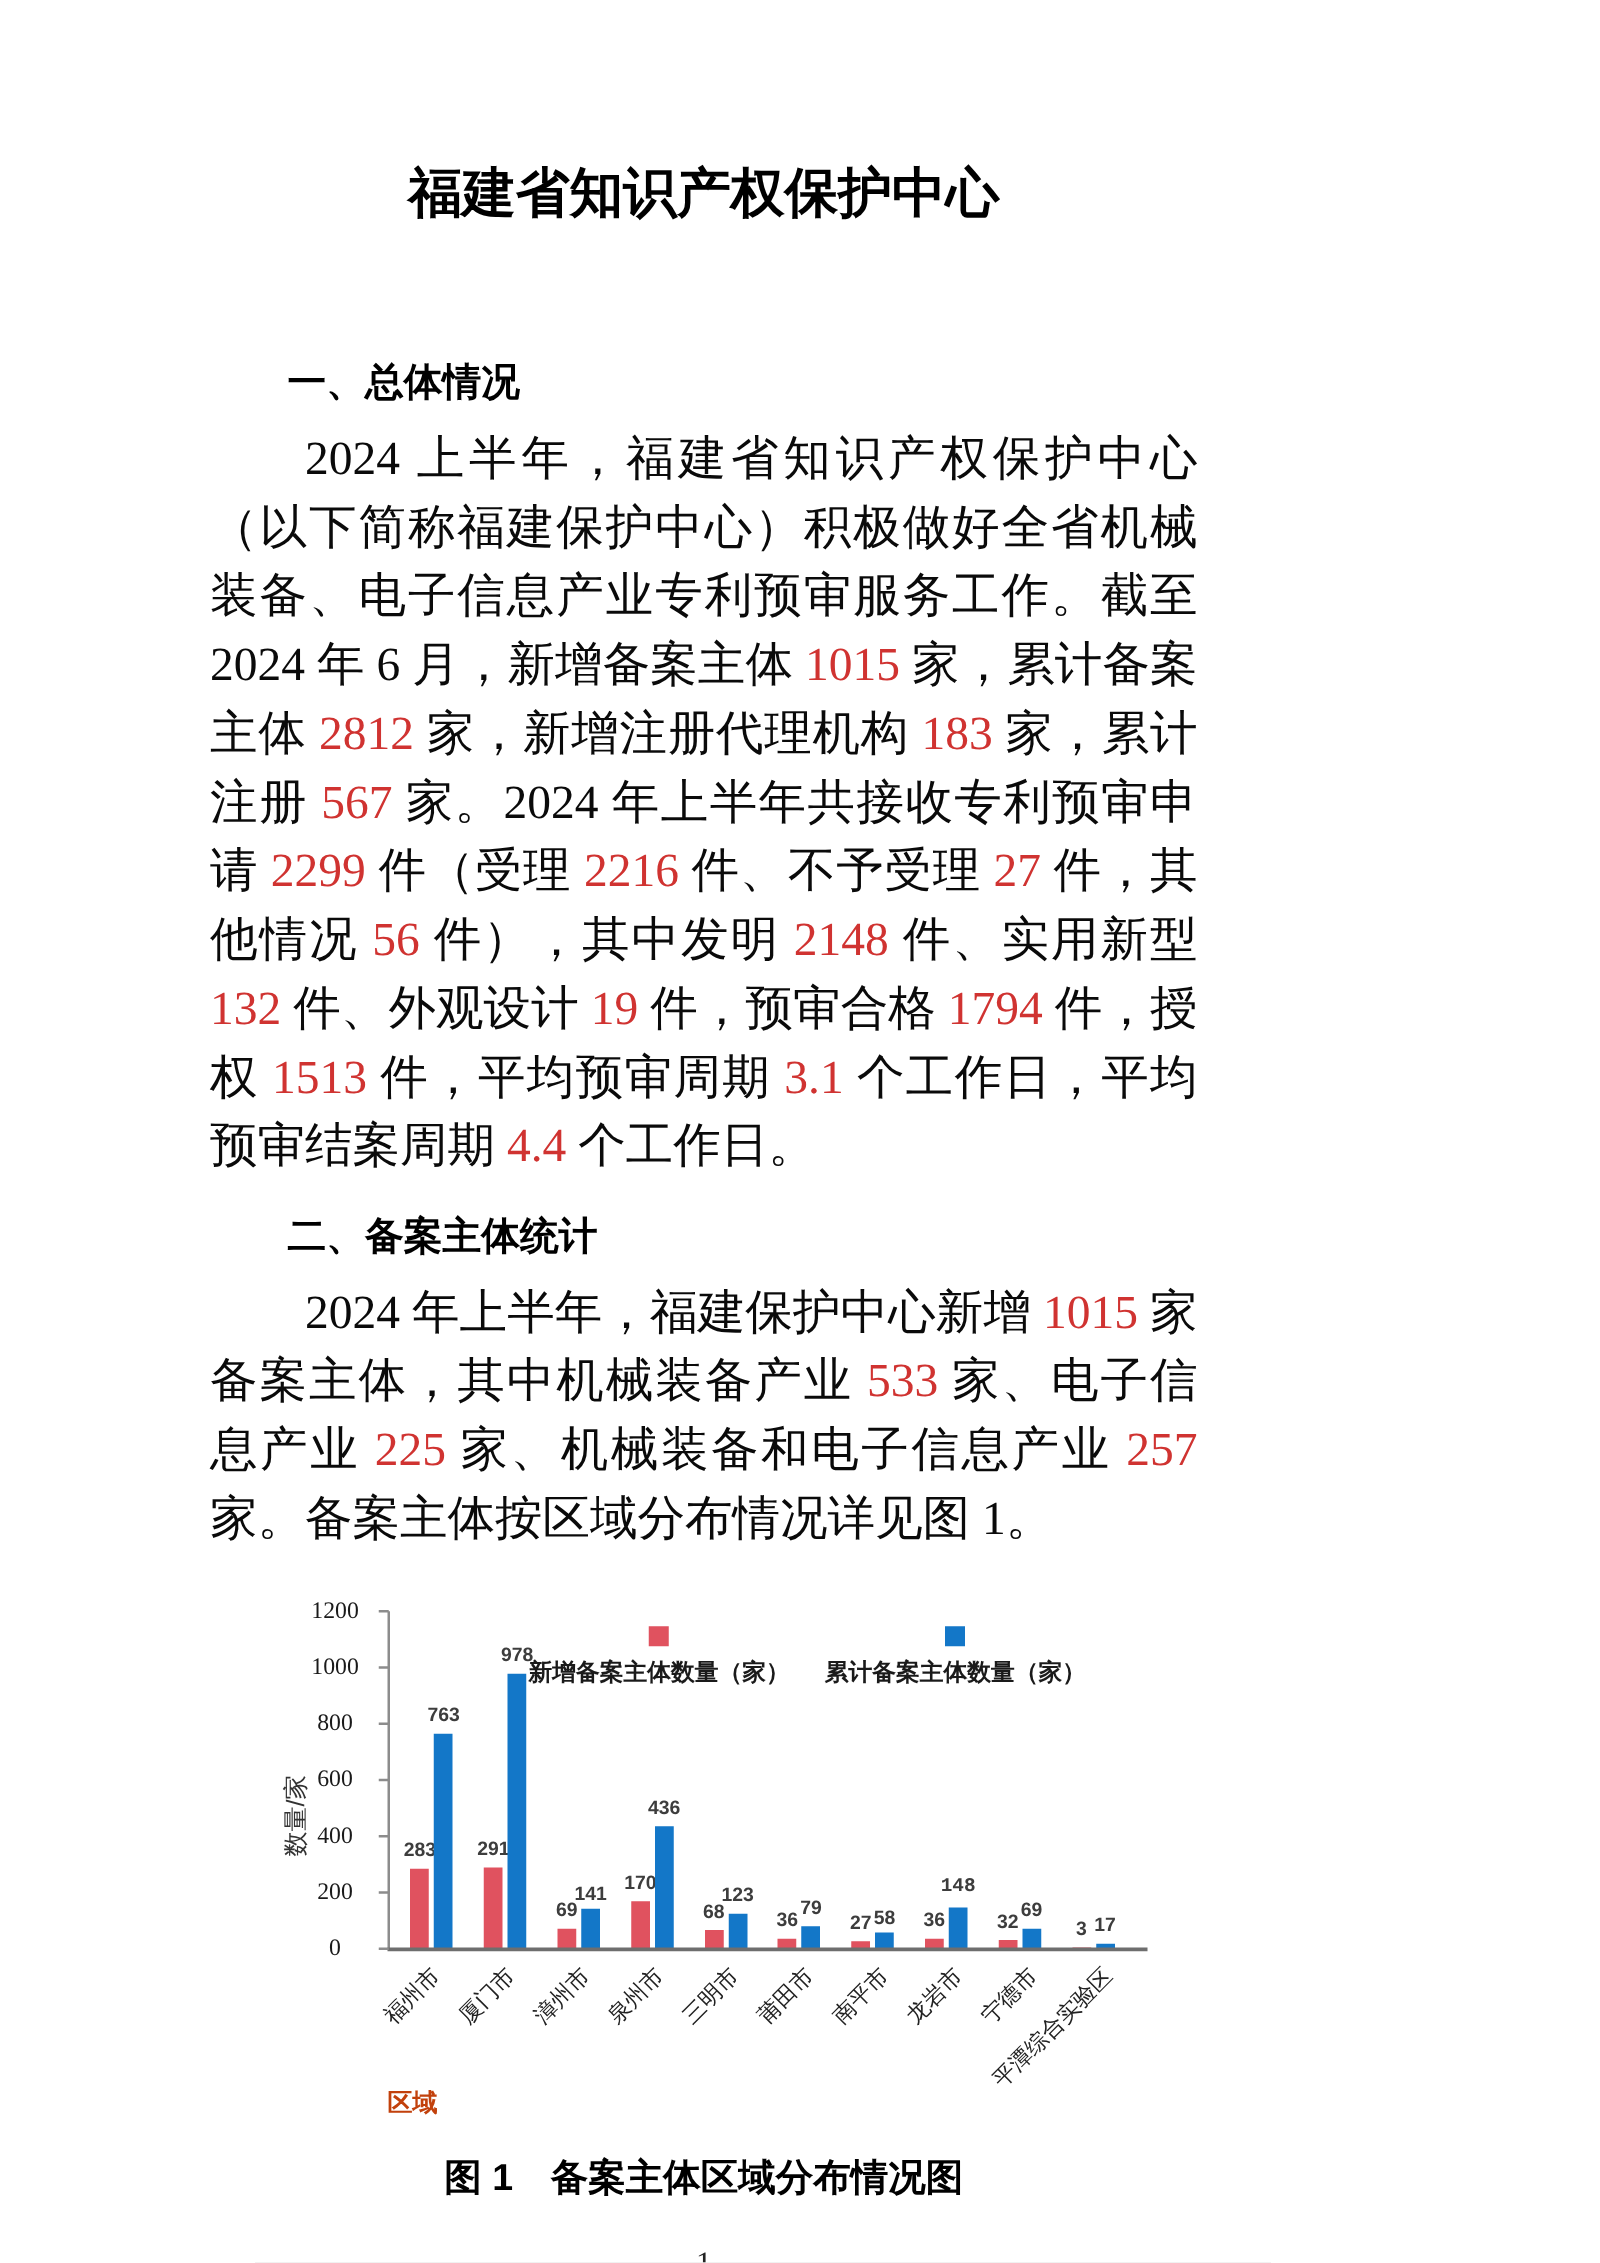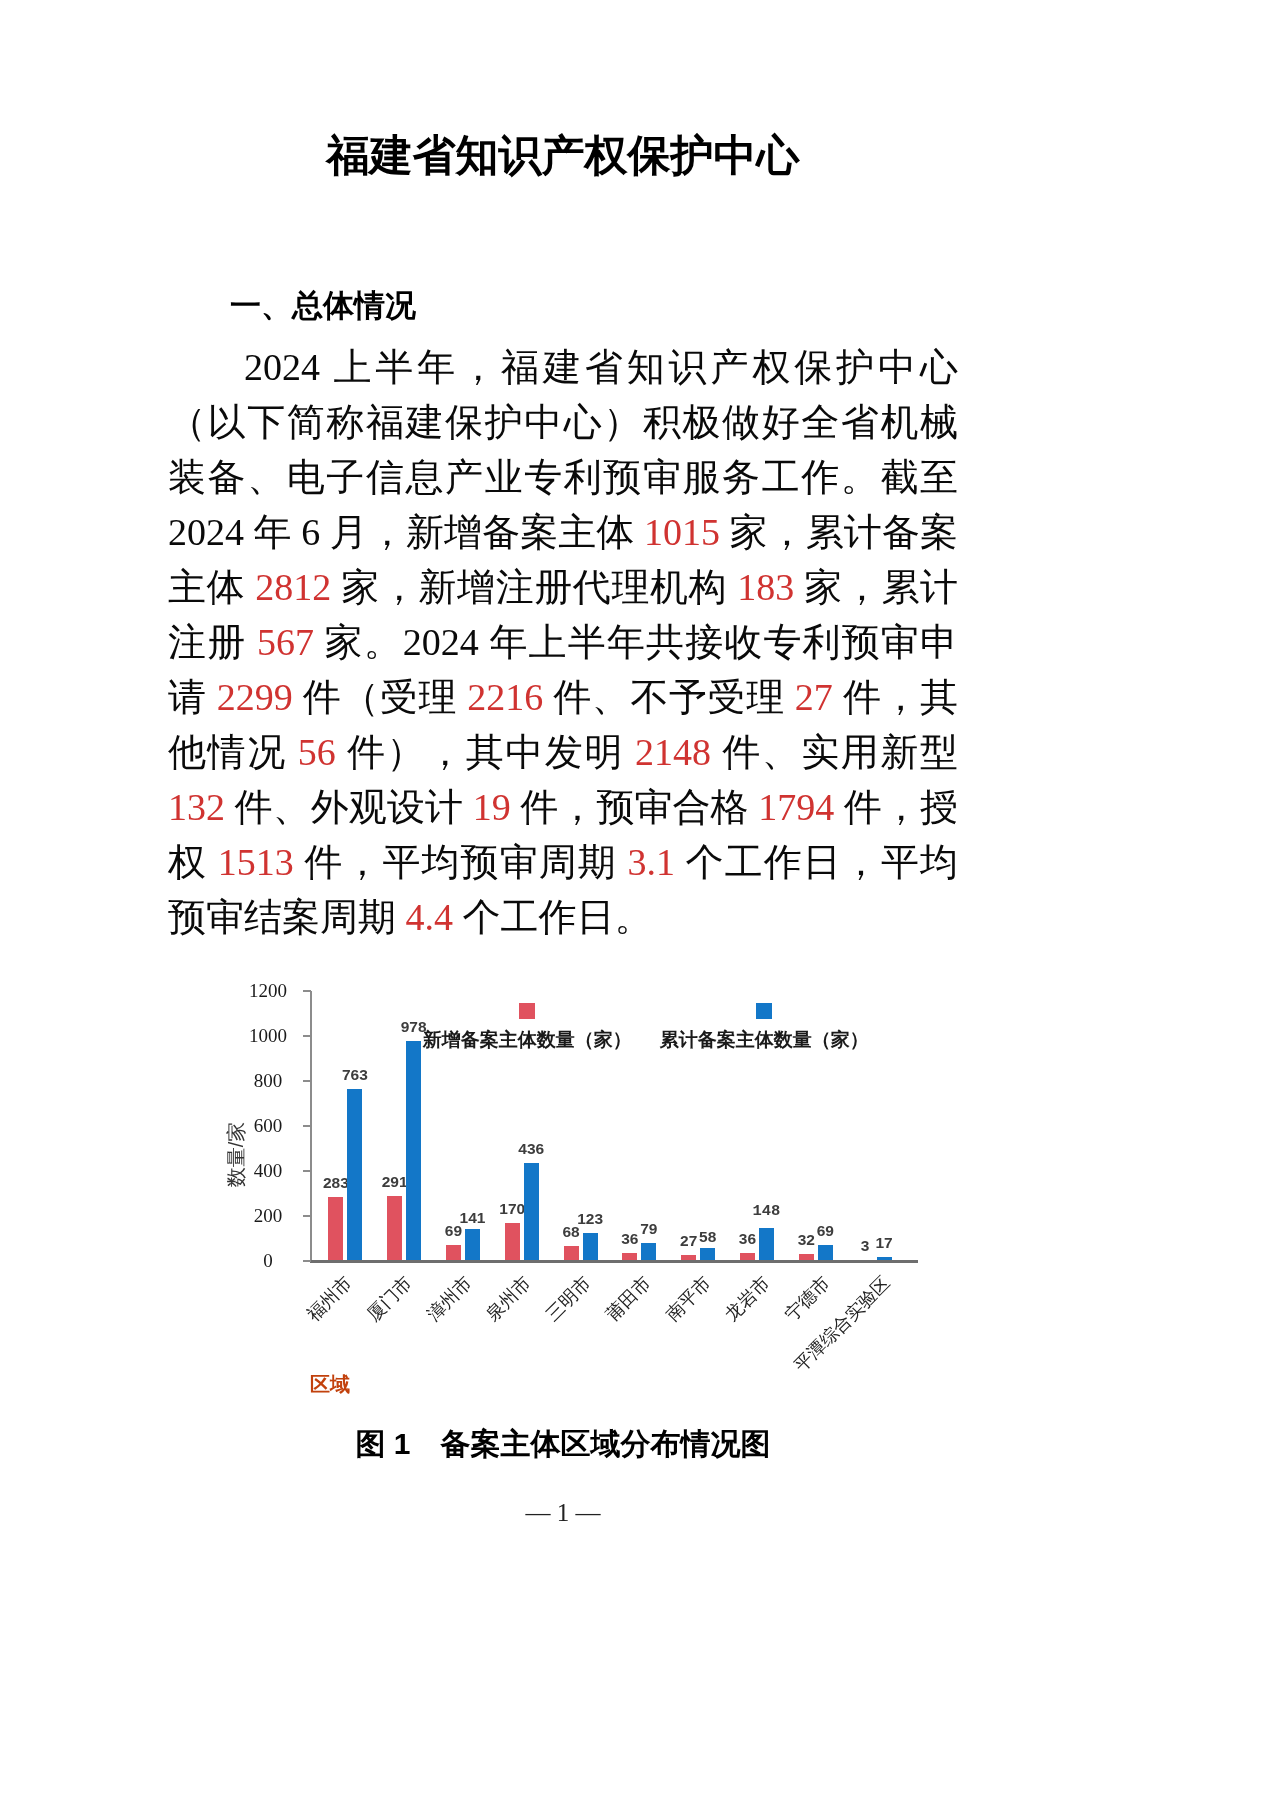--- a/index.html
+++ b/index.html
@@ -153,21 +153,23 @@
   <div class="content">
 
     <div class="doc-title">
       <div>福建省知识产权保护中心</div>
     </div>
 
     <h2 class="section-heading heading-1">一、总体情况</h2>
 
     <p class="para"><span>2024 上半年，福建省知识产权保护中心（以下简称福建保护中心）积极做好全省机械装备、电子信息产业专利预审服务工作。截至 2024 年 6 月，新增备案主体 </span><span class="num-red">1015</span><span> 家，累计备案主体 </span><span class="num-red">2812</span><span> 家，新增注册代理机构 </span><span class="num-red">183</span><span> 家，累计注册 </span><span class="num-red">567</span><span> 家。2024 年上半年共接收专利预审申请 </span><span class="num-red">2299</span><span> 件（受理 </span><span class="num-red">2216</span><span> 件、不予受理 </span><span class="num-red">27</span><span> 件，其他情况 </span><span class="num-red">56</span><span> 件），其中发明 </span><span class="num-red">2148</span><span> 件、实用新型 </span><span class="num-red">132</span><span> 件、外观设计 </span><span class="num-red">19</span><span> 件，预审合格 </span><span class="num-red">1794</span><span> 件，授权 </span><span class="num-red">1513</span><span> 件，平均预审周期 </span><span class="num-red">3.1</span><span> 个工作日，平均预审结案周期 </span><span class="num-red">4.4</span><span> 个工作日。</span></p>
 
-
+    <h2 class="section-heading heading-2">二、备案主体统计</h2>
+
+    <p class="para"><span>2024 年上半年，福建保护中心新增 </span><span class="num-red">1015</span><span> 家备案主体，其中机械装备产业 </span><span class="num-red">533</span><span> 家、电子信息产业 </span><span class="num-red">225</span><span> 家、机械装备和电子信息产业 </span><span class="num-red">257</span><span> 家。备案主体按区域分布情况详见图 1。</span></p>
 
     <div class="chart">
       <div class="y-axis-label">数量/家</div>
 
       <div class="plot-area" id="plot-area">
         <div class="legend" id="chart-legend">
             <div class="legend-item">
               <div class="legend-swatch" style="background: rgb(224, 82, 95);"></div>
               <div class="legend-label">新增备案主体数量（家）</div>
             </div>

